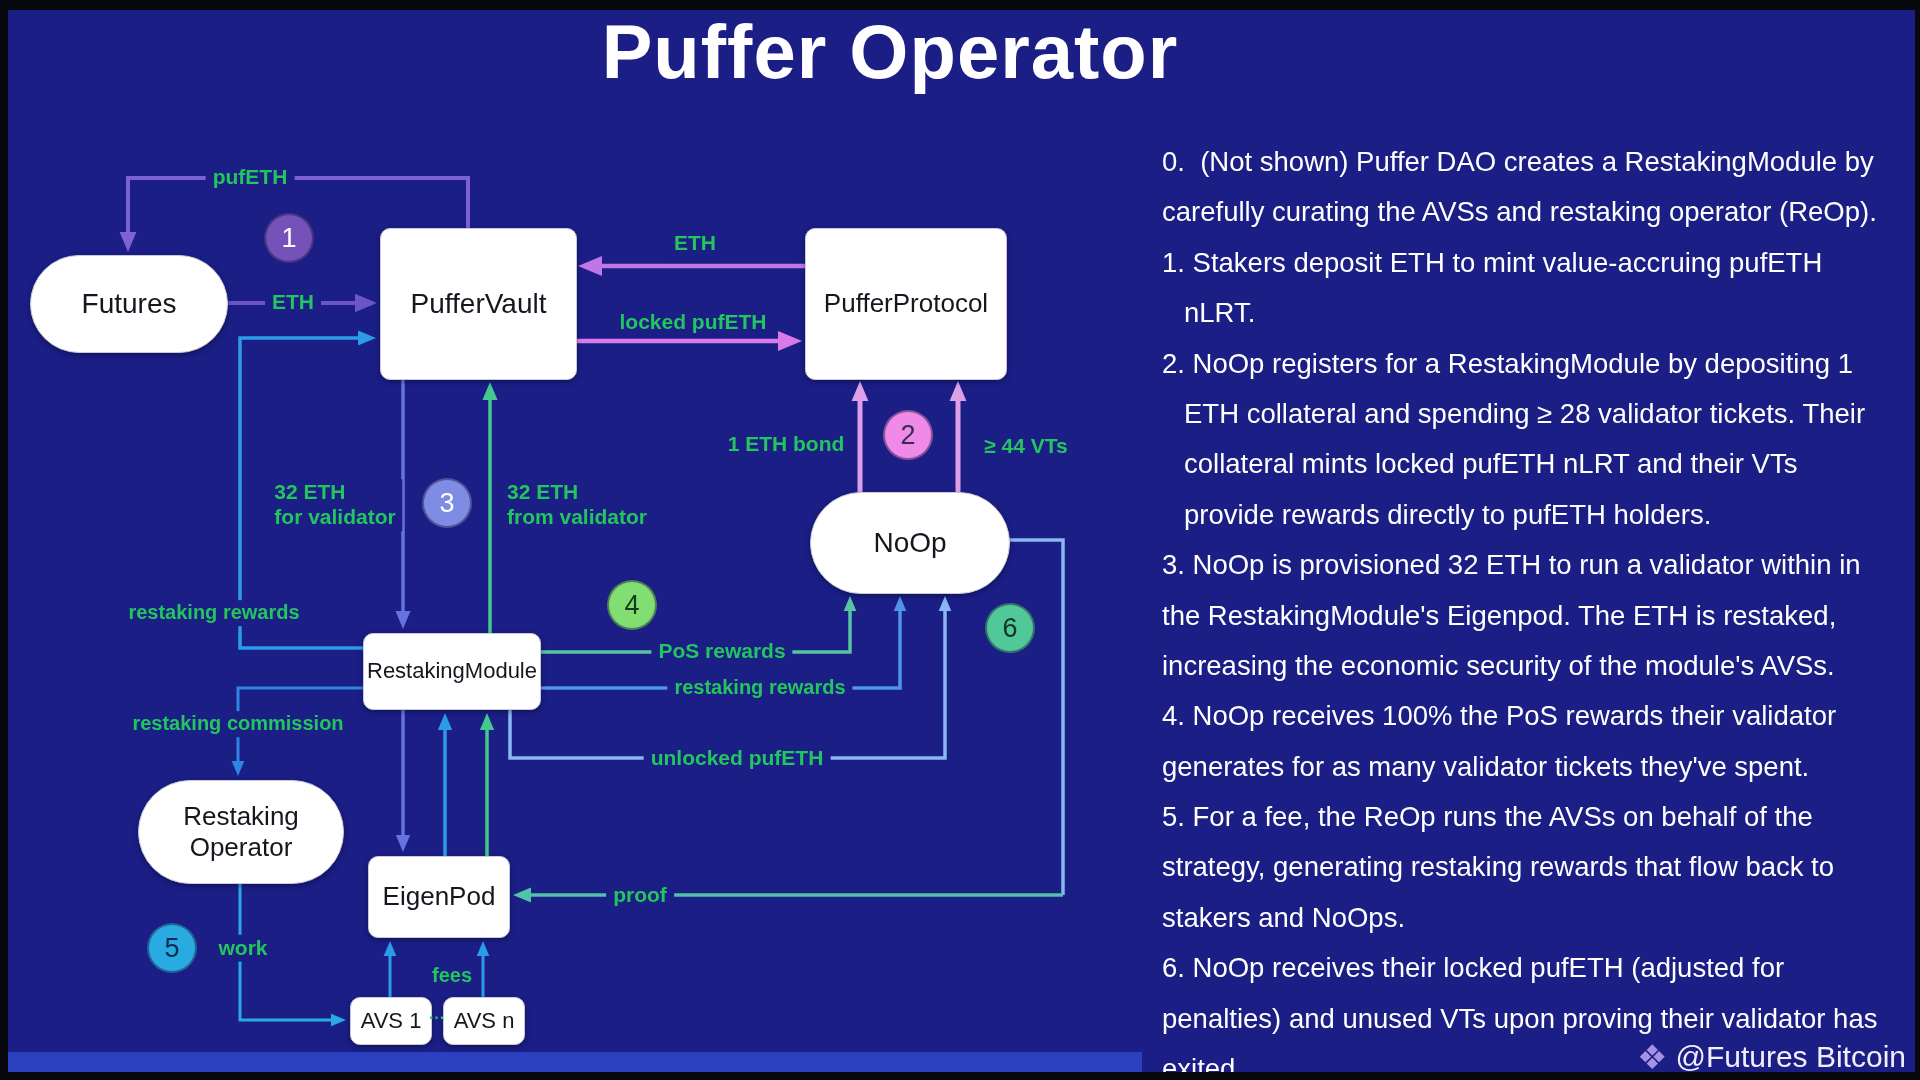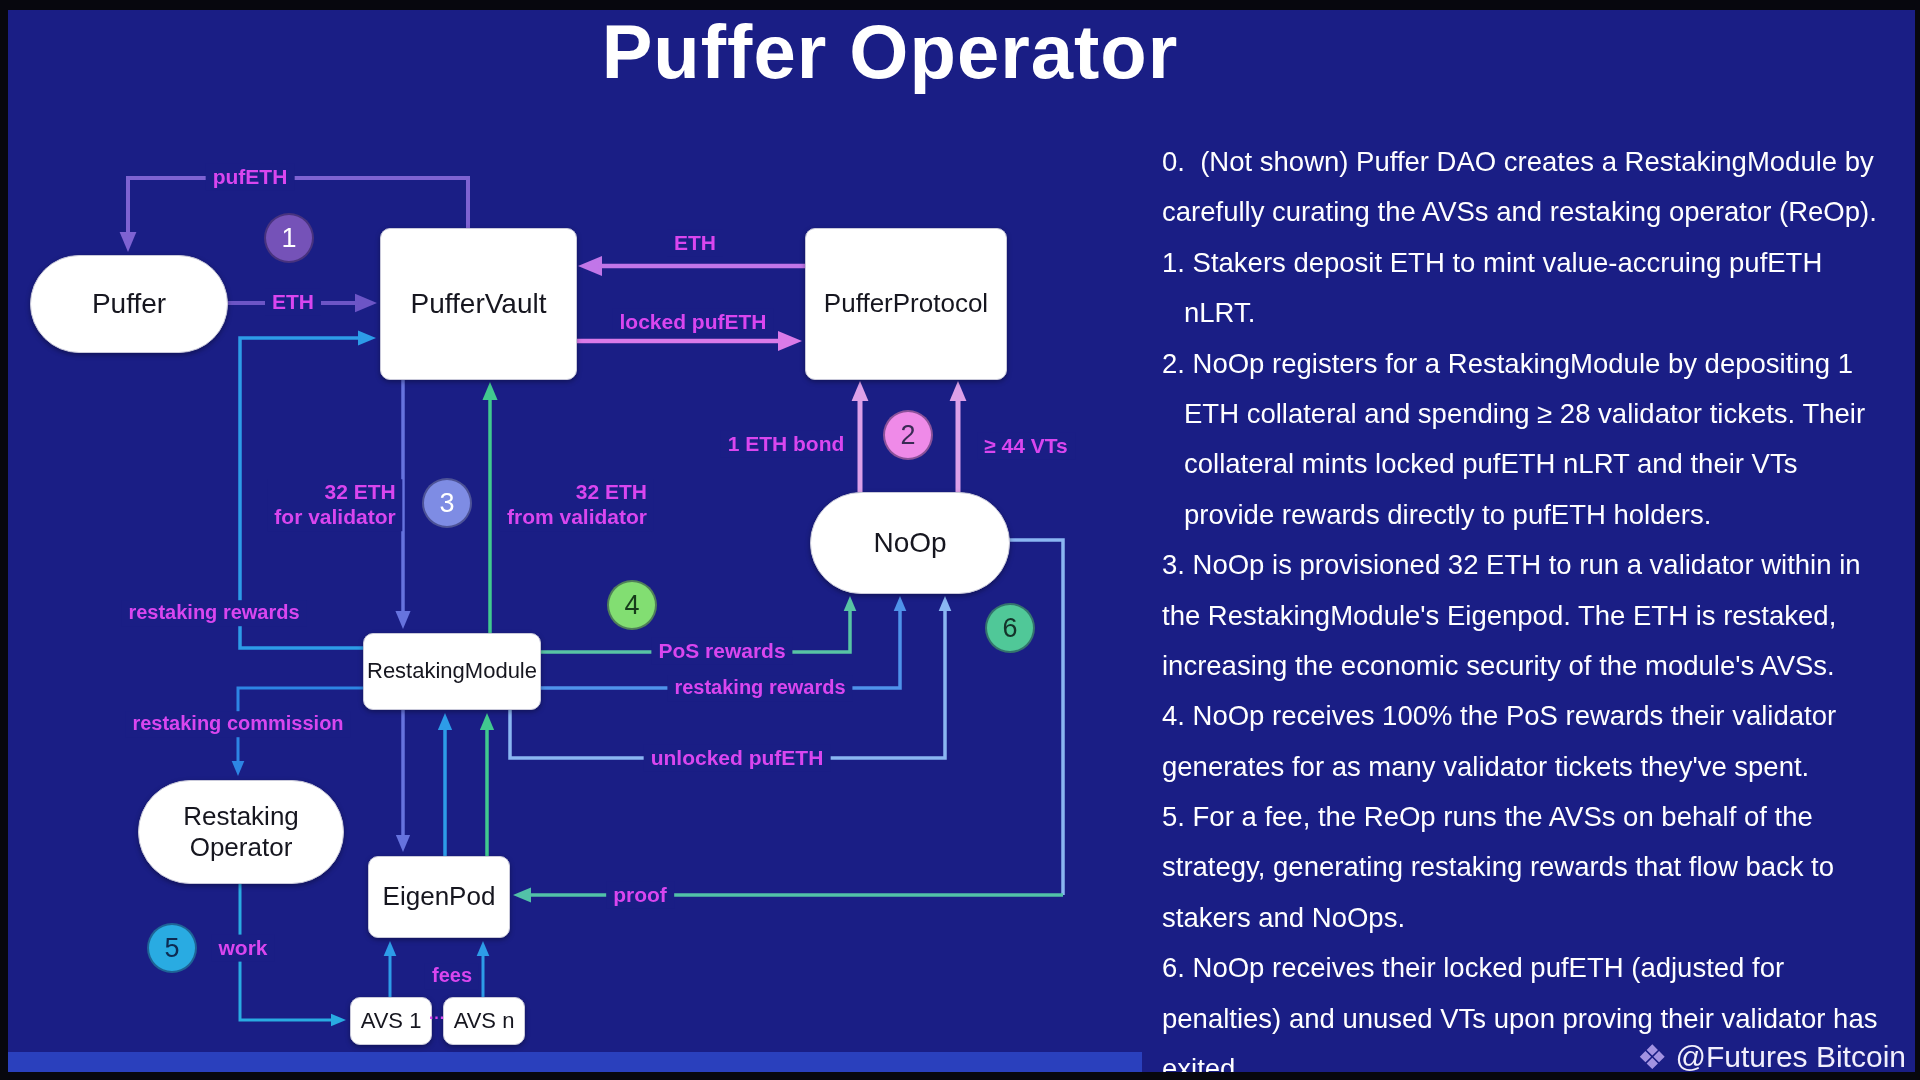--- a/index.html
+++ b/index.html
@@ -21,22 +21,22 @@
 
   .node{position:absolute;background:#ffffff;border:1.5px solid #c9c9da;color:#16161f;
         display:flex;align-items:center;justify-content:center;text-align:center;
         white-space:pre;line-height:1.2;box-shadow:0 2px 5px rgba(0,0,10,.35);}
   .node.rect{border-radius:10px;}
   .node.stadium{border-radius:999px;}
 
   .badge{position:absolute;border-radius:50%;display:flex;align-items:center;justify-content:center;
          font-size:27px;border:2px solid rgba(18,14,58,.45);box-sizing:border-box;z-index:14;}
 
-  .lbl{position:absolute;transform:translate(-50%,-50%);color:#d946ef;font-weight:bold;
-       white-space:pre;text-align:right;line-height:1.18;z-index:13;}
+  .lbl{position:absolute;transform:translate(-50%,-50%);color:#22c55e;font-weight:bold;
+       white-space:pre;text-align:left;line-height:1.18;z-index:13;}
   .lbl.masked{background:#1a1e85;padding:1px 7px;}
 
   #notes{position:absolute;left:1162px;top:137px;width:762px;color:#ffffff;z-index:10;}
   .note-line{height:50.4px;line-height:50.4px;font-size:27.5px;white-space:pre;}
   .note-line.ind{padding-left:22px;}
 
   #watermark{position:absolute;right:14px;top:1040px;z-index:45;display:flex;align-items:center;
              gap:8px;color:#f2effc;font-size:30px;}
   #watermark .wm-icon{color:#a393e2;font-size:34px;line-height:1;}
 </style>
@@ -83,21 +83,21 @@
         <polyline points="445,856 445,727.45" fill="none" stroke="#2d9ce8" stroke-width="3.5"></polyline>
         <polygon points="487,713 494.14,730 479.86,730" fill="#41c98f"></polygon>
         <polyline points="487,856 487,727.45" fill="none" stroke="#41c98f" stroke-width="3.5"></polyline>
         <polygon points="346,1020 331,1026.3 331,1013.7" fill="#29abe2"></polygon>
         <polyline points="240,882 240,1020 333.25,1020" fill="none" stroke="#29abe2" stroke-width="3"></polyline>
         <polygon points="390,941 396.3,956 383.7,956" fill="#2d9ce8"></polygon>
         <polyline points="390,997 390,953.75" fill="none" stroke="#2d9ce8" stroke-width="3"></polyline>
         <polygon points="483,941 489.3,956 476.7,956" fill="#2d9ce8"></polygon>
         <polyline points="483,997 483,953.75" fill="none" stroke="#2d9ce8" stroke-width="3"></polyline>
       </svg>
-  <div class="node stadium" style="left: 30px; top: 255px; width: 196px; height: 96px; font-size: 28px;">Puffer</div>
+  <div class="node stadium" style="left: 30px; top: 255px; width: 196px; height: 96px; font-size: 28px;">Futures</div>
       <div class="node rect" style="left: 380px; top: 228px; width: 195px; height: 150px; font-size: 28px;">PufferVault</div>
       <div class="node rect" style="left: 805px; top: 228px; width: 200px; height: 150px; font-size: 26px;">PufferProtocol</div>
       <div class="node stadium" style="left: 810px; top: 492px; width: 198px; height: 100px; font-size: 28px;">NoOp</div>
       <div class="node rect" style="left: 363px; top: 633px; width: 176px; height: 75px; font-size: 22px;">RestakingModule</div>
       <div class="node stadium" style="left: 138px; top: 780px; width: 204px; height: 102px; font-size: 26px;">Restaking
 Operator</div>
       <div class="node rect" style="left: 368px; top: 856px; width: 140px; height: 80px; font-size: 26px;">EigenPod</div>
       <div class="node rect" style="left: 350px; top: 997px; width: 80px; height: 46px; font-size: 22px;">AVS 1</div>
       <div class="node rect" style="left: 443px; top: 997px; width: 80px; height: 46px; font-size: 22px;">AVS n</div>
       <div class="badge" style="left: 264px; top: 213px; width: 50px; height: 50px; background: rgb(117, 82, 184); color: rgb(255, 255, 255);">1</div>

